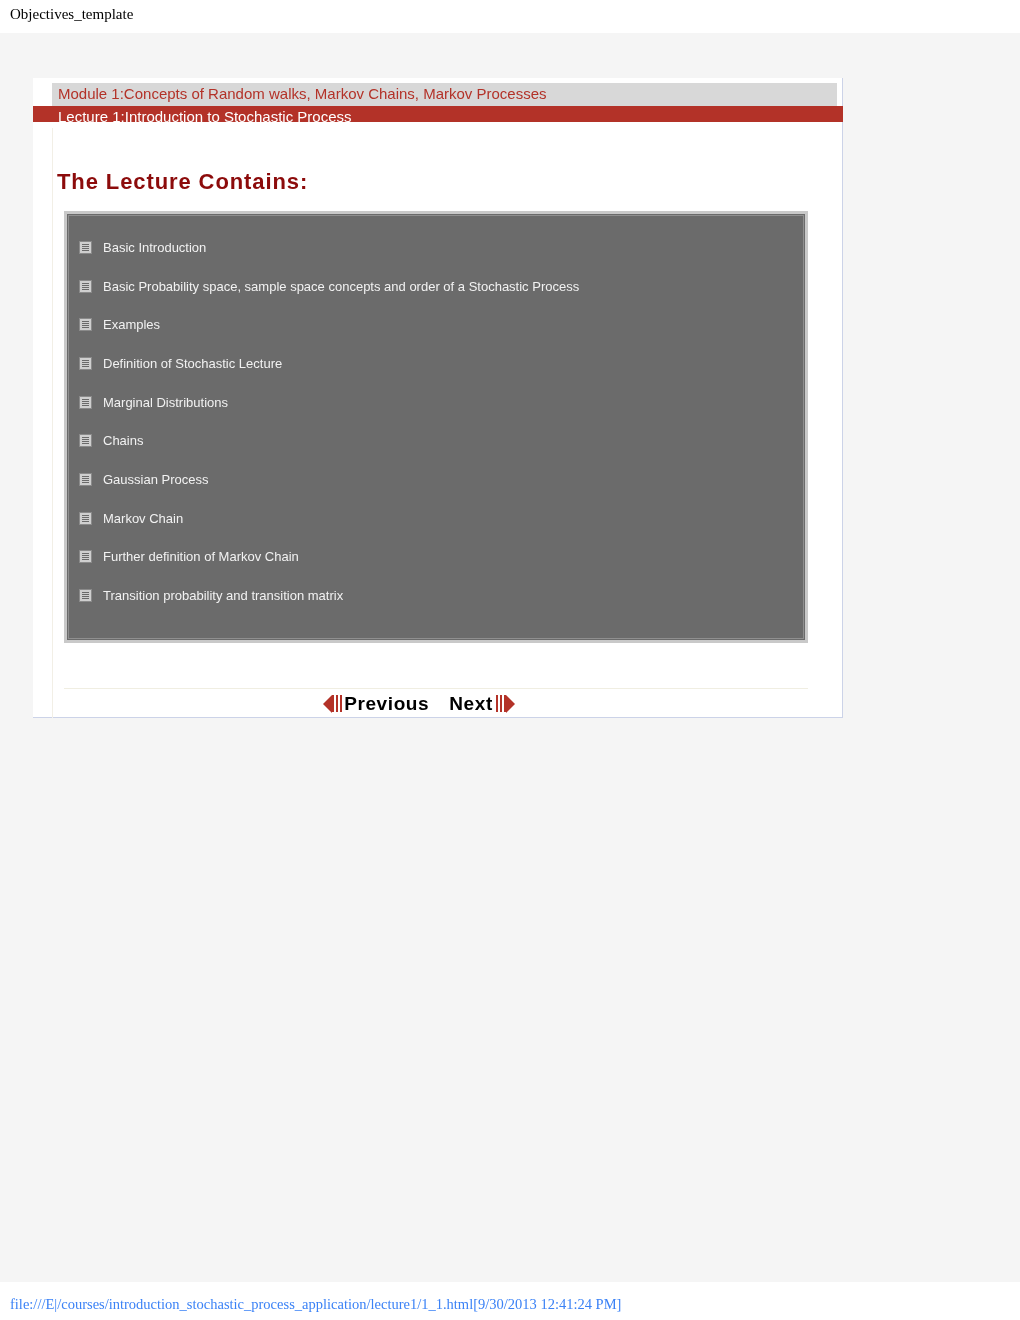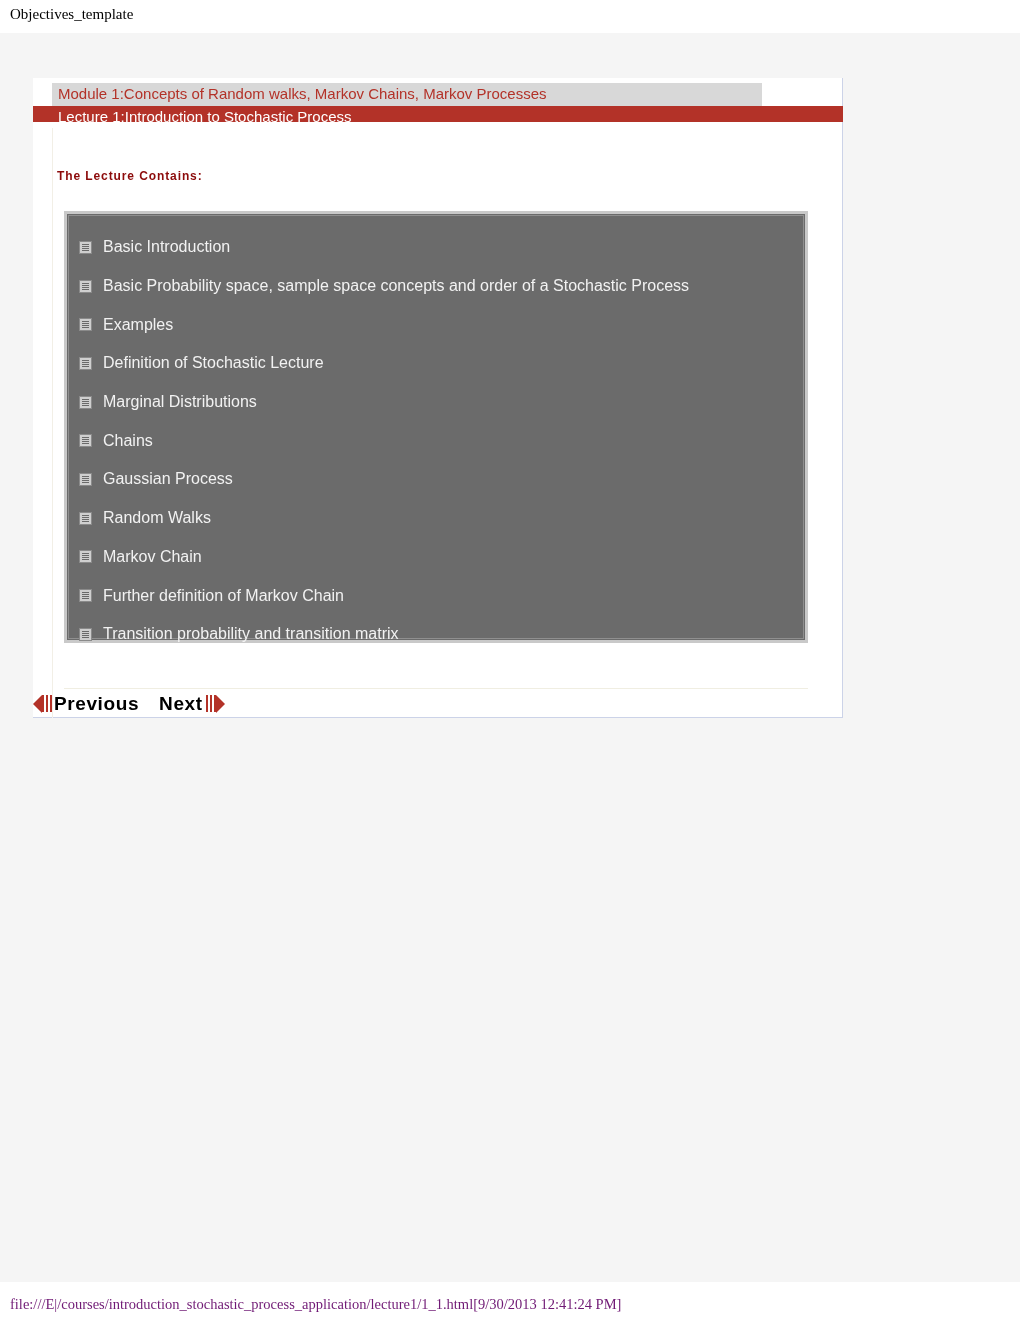--- a/index.html
+++ b/index.html
@@ -57,21 +57,21 @@
     width: 1px;
     height: 590px;
     background: #f2efe6;
   }
 
   
   .module-bar {
     position: absolute;
     left: 52px;
     top: 50px;
-    width: 710px;
+    width: 785px;
     height: 23px;
     background: #d8d8d8;
     box-sizing: border-box;
   }
   .module-bar .bar-text {
     position: absolute;
     left: 6px;
     top: 2px;
     font-family: "Liberation Sans", sans-serif;
     font-size: 15px;
@@ -97,21 +97,21 @@
     color: #ffffff;
     white-space: nowrap;
   }
 
   
   .contains-heading {
     position: absolute;
     left: 57px;
     top: 136px;
     font-family: "Liberation Sans", sans-serif;
-    font-size: 12px;
+    font-size: 22px;
     font-weight: bold;
     letter-spacing: 0.9px;
     color: #8c0b0b;
     white-space: nowrap;
   }
 
   
   .topics-box {
     position: absolute;
     left: 64px;
@@ -152,21 +152,21 @@
     height: 1px;
     background: #6a6a6a;
     display: block;
   }
   .topic-icon i:nth-child(1) { top: 2px; }
   .topic-icon i:nth-child(2) { top: 4px; }
   .topic-icon i:nth-child(3) { top: 6px; }
   .topic-icon i:nth-child(4) { top: 8px; }
   .topic-label {
     font-family: "Liberation Sans", sans-serif;
-    font-size: 16px;
+    font-size: 13px;
     color: #f2f2f2;
     white-space: nowrap;
   }
 
   
   .nav-sep {
     position: absolute;
     left: 64px;
     top: 655px;
     width: 744px;
@@ -174,21 +174,21 @@
     background: #f0eee2;
   }
   .nav-bar {
     position: absolute;
     left: 33px;
     top: 656px;
     width: 810px;
     height: 29px;
     display: flex;
     align-items: center;
-    justify-content: flex-start;
+    justify-content: center;
     padding-right: 38px;
     box-sizing: border-box;
   }
   .nav-btn {
     display: flex;
     align-items: center;
     cursor: pointer;
   }
   .nav-btn + .nav-btn { margin-left: 20px; }
   .nav-text {
@@ -232,21 +232,21 @@
   }
   .bars span:last-child { margin-right: 0; }
 
   
   .footer-path {
     position: absolute;
     left: 10px;
     top: 1296px;
     font-family: "Liberation Serif", serif;
     font-size: 14.5px;
-    color: #701a75;
+    color: #3b82f6;
     white-space: nowrap;
   }
 </style>
 </head>
 <body>
 
 <div class="doc-title">Objectives_template</div>
 
 <div class="page-canvas">
 
@@ -330,29 +330,20 @@
       <div class="topic-row">
         <span class="topic-icon">
             <i></i>
             <i></i>
             <i></i>
             <i></i>
           </span>
         <span class="topic-label">Gaussian Process</span>
       </div>
 
-      <div class="topic-row">
-        <span class="topic-icon">
-            <i></i>
-            <i></i>
-            <i></i>
-            <i></i>
-          </span>
-        <span class="topic-label">Random Walks</span>
-      </div>
 
       <div class="topic-row">
         <span class="topic-icon">
             <i></i>
             <i></i>
             <i></i>
             <i></i>
           </span>
         <span class="topic-label">Markov Chain</span>
       </div>

